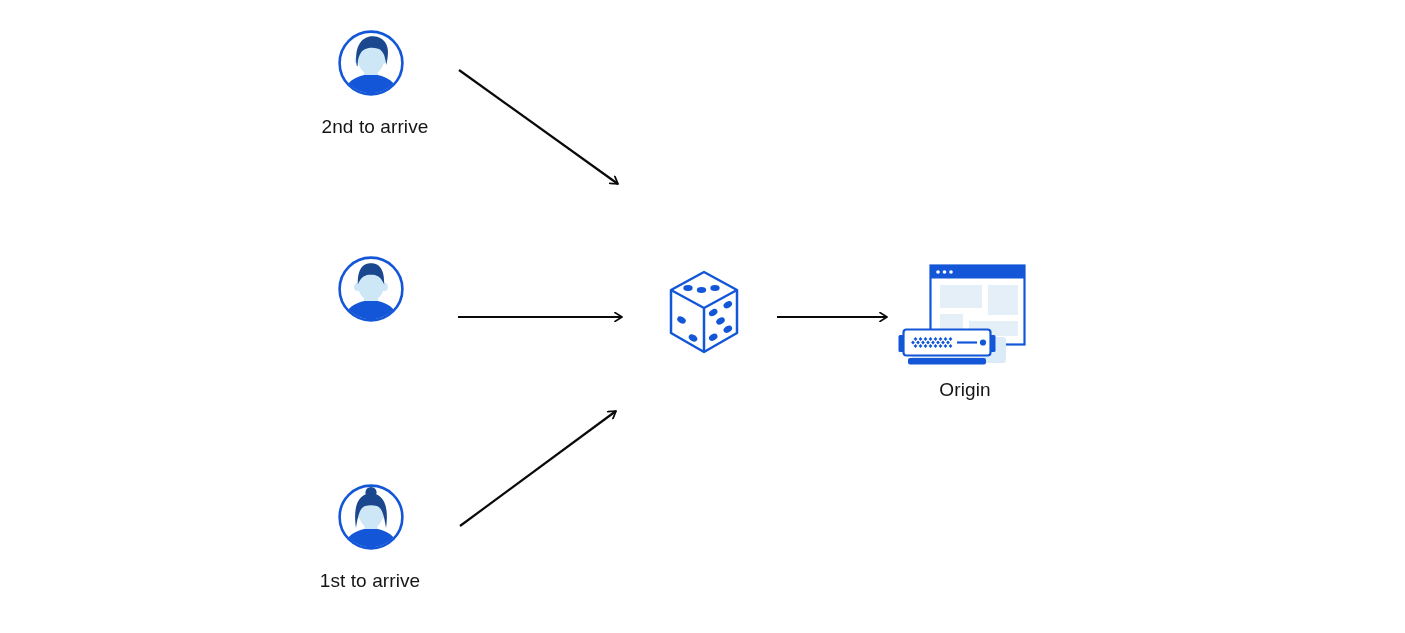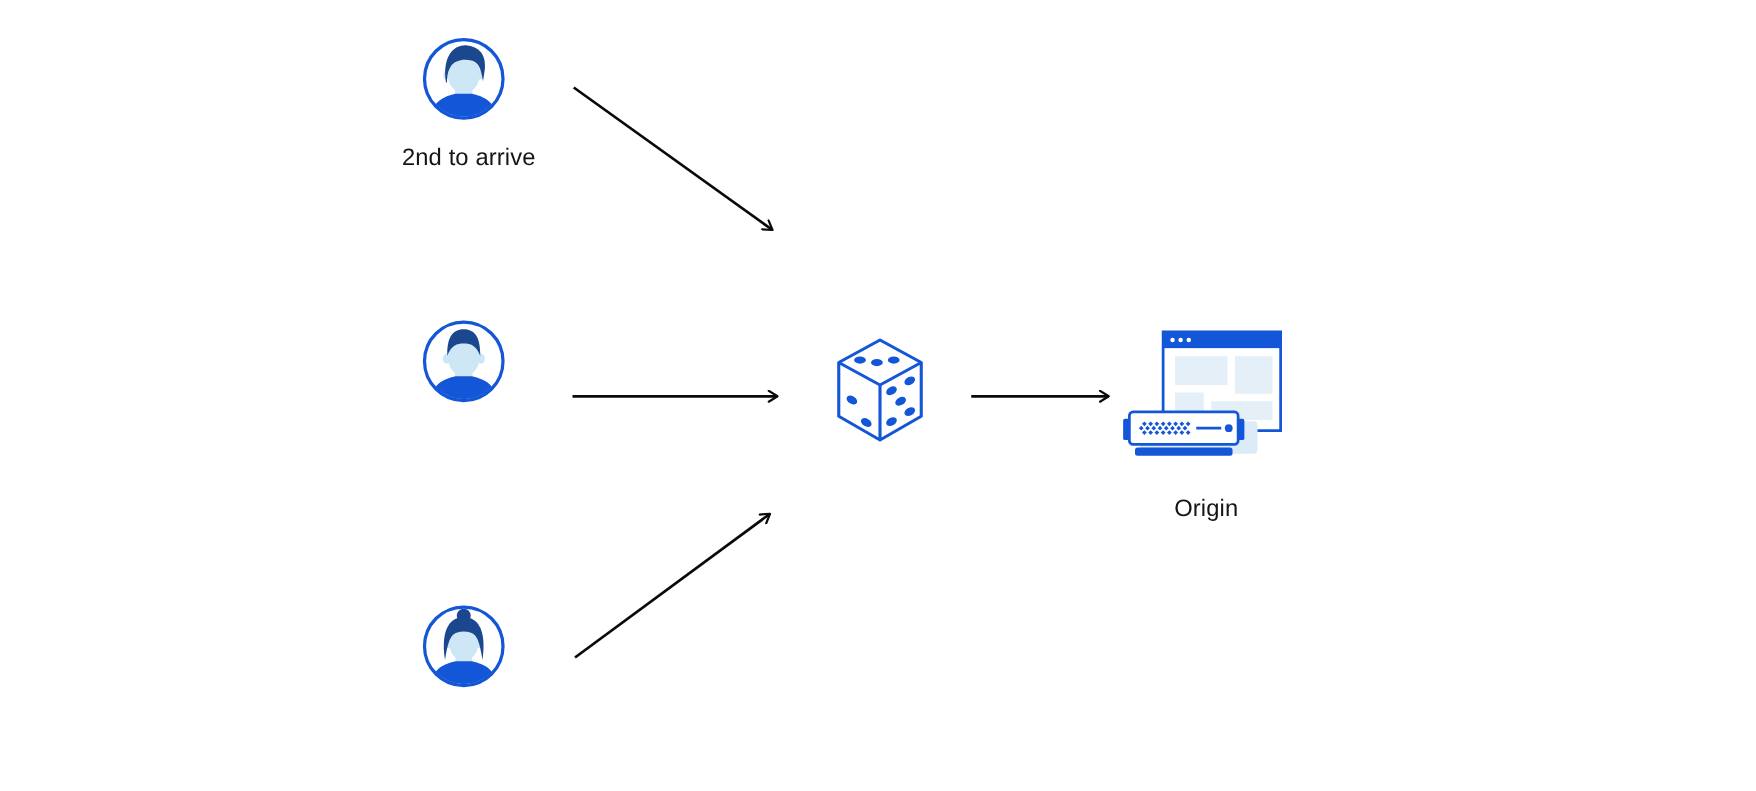--- a/index.html
+++ b/index.html
@@ -104,20 +104,21 @@
         <ellipse cx="21.6" cy="32" rx="2.8" ry="3.4" fill="var(--skin)"></ellipse>
         <ellipse cx="46.4" cy="32" rx="2.8" ry="3.4" fill="var(--skin)"></ellipse>
         <ellipse cx="34" cy="31" rx="11.8" ry="14.6" fill="var(--skin)"></ellipse>
         <path d="M6,68 C8,52.5 18,48 27.5,46 L40.5,46 C50,48 60,52.5 62,68 Z" fill="var(--blue)"></path>
         <path d="M19,45 C15.2,19 24,10.5 34,10.5 C44,10.5 52.8,19 49,45
                  C46.8,30.5 44.6,24.6 39.8,23.1 C36,21.9 32,21.9 28.2,23.1
                  C23.4,24.6 21.2,30.5 19,45 Z" fill="var(--navy)"></path>
       </g>
     </svg>
   </div>
+  <div class="node-label" style="left:280px;top:570px;">1st to arrive</div>
 
   <div class="abs" style="left:668px;top:269px;width:72px;height:86px;">
     <svg width="72" height="86" viewBox="0 0 72 86">
       <path d="M36,3 L69,21 L69,64 L36,83 L3,64 L3,21 Z" fill="#fff" stroke="var(--blue)" stroke-width="2.5" stroke-linejoin="round"></path>
       <path d="M3,21 L36,39 L69,21 M36,39 L36,83" fill="none" stroke="var(--blue)" stroke-width="2.5" stroke-linejoin="round"></path>
 
       <ellipse cx="20" cy="19" rx="4.7" ry="2.9" fill="var(--blue)"></ellipse>
       <ellipse cx="33.5" cy="21" rx="4.7" ry="2.9" fill="var(--blue)"></ellipse>
       <ellipse cx="47" cy="19" rx="4.7" ry="2.9" fill="var(--blue)"></ellipse>
 
@@ -178,15 +179,15 @@
             <path d="M45.5,82.1 l1.9,1.9 -1.9,1.9 -1.9,-1.9 Z"></path>
           <path d="M50.5,82.1 l1.9,1.9 -1.9,1.9 -1.9,-1.9 Z"></path>
             <path d="M55.5,82.1 l1.9,1.9 -1.9,1.9 -1.9,-1.9 Z"></path>
         </g>
         <line x1="62" y1="80.5" x2="82" y2="80.5" stroke="var(--blue)" stroke-width="2.2"></line>
         <circle cx="88" cy="80.5" r="3.1" fill="var(--blue)"></circle>
         <rect x="13" y="96" width="78" height="6.5" rx="2" fill="var(--blue)"></rect>
       </g>
     </svg>
   </div>
-  <div class="node-label" style="left:875px;top:397px;">Origin</div>
+  <div class="node-label" style="left:875px;top:379px;">Origin</div>
 
 </div>
 
 </body></html>

